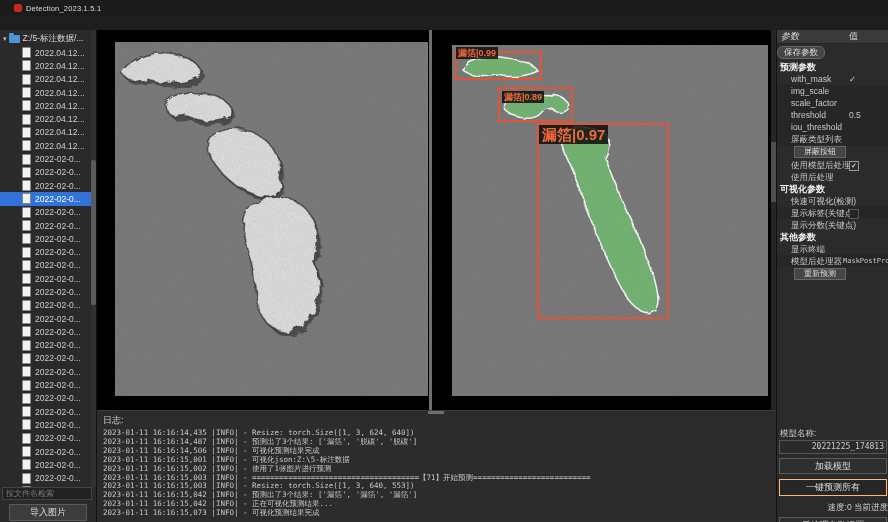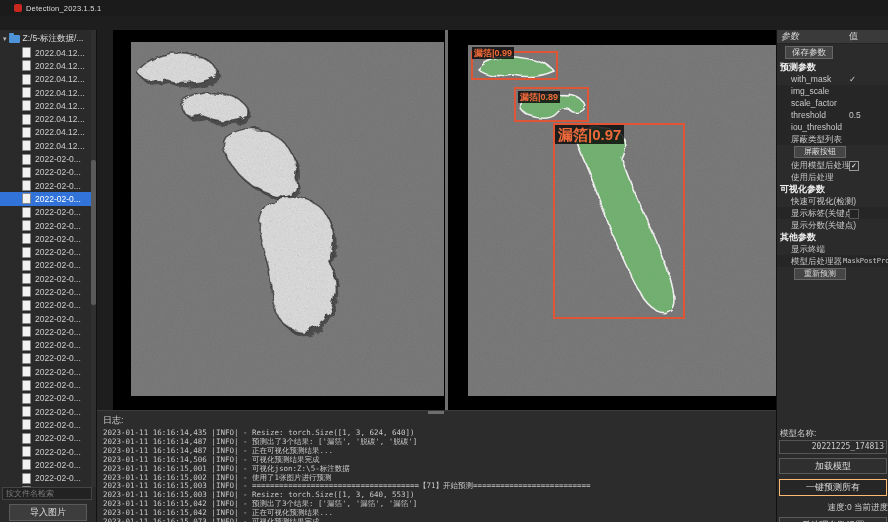--- a/index.html
+++ b/index.html
@@ -28,21 +28,21 @@
   #tree-scroll{position:absolute;right:0;top:0;width:5px;height:457px;background:#303030;}
   #tree-thumb{position:absolute;right:0;top:130px;width:5px;height:145px;background:#5a5a5a;border-radius:2px;}
   #search-box{position:absolute;left:2px;top:457px;width:90px;height:13px;background:#222;
               border:1px solid #444;box-sizing:border-box;color:#888;font-size:8px;
               font-family:"Liberation Sans",sans-serif;padding:0 3px;outline:none;}
   #search-box::placeholder{color:#7a7a7a;}
   #import-btn{position:absolute;left:9px;top:474px;width:78px;height:17px;background:#3d3d3d;
               border:1px solid #5a5a5a;box-sizing:border-box;font-size:9px;color:#ddd;
               display:flex;align-items:center;justify-content:center;}
   
-  #center{position:absolute;left:113px;top:30px;width:679px;height:380px;background:#000;padding-left:17px;}
+  #center{position:absolute;left:97px;top:30px;width:679px;height:380px;background:#000;}
   .img-panel{position:absolute;overflow:hidden;}
   #img-left{left:18px;top:12px;width:313px;height:354px;}
   #img-right{left:355px;top:15px;width:316px;height:351px;}
   #splitter{position:absolute;left:332px;top:0;width:3px;height:380px;background:#6f6f6f;}
   #center-scroll{position:absolute;right:0;top:0;width:5px;height:380px;background:#262626;}
   #center-thumb{position:absolute;right:0;top:112px;width:5px;height:60px;background:#4e4e4e;}
   .det-label{position:absolute;background:rgba(8,8,8,.82);color:#ef6a3a;font-size:9px;
              line-height:12px;padding:0 2px;white-space:nowrap;font-weight:bold;}
   .det-label.big{font-size:15px;line-height:19px;padding:0 3px;}
   
@@ -54,21 +54,21 @@
   #log-hthumb{position:absolute;left:331px;top:0;width:16px;height:3px;background:#6e6e6e;}
   
   #rpanel{position:absolute;left:776px;top:30px;width:112px;height:492px;background:#2b2b2b;
           border-left:1px solid #111;box-sizing:border-box;overflow:hidden;}
   #phead{height:13px;background:#3a3a3a;border-bottom:1px solid #252525;position:relative;
          font-size:9px;color:#ddd;line-height:13px;}
   #phead .c1{padding-left:4px;font-style:italic;}
   #phead .c2{position:absolute;left:72px;top:0;}
   .big-btn{background:#454545;border:1px solid #666;color:#ddd;font-size:8.5px;height:11px;
            line-height:11px;text-align:center;box-sizing:content-box;}
-  #save-btn{margin:2px 0 2px 8px;width:46px;}
+  #save-btn{margin:2px 0 2px 0;width:46px;border-radius:6px;}
   .pgroup{height:12px;line-height:12px;font-size:9px;font-weight:bold;color:#eee;padding-left:3px;}
   .prow{height:12px;line-height:12px;font-size:8.5px;color:#c9c9c9;padding-left:14px;position:relative;}
   .prow.shade{background:#262626;}
   .pval{position:absolute;left:72px;top:0;color:#c9c9c9;}
   .pval.mono{left:66px;font-family:"DejaVu Sans Mono",monospace;font-size:7px;white-space:nowrap;}
   .pbtn{margin:1px 0 1px 17px;width:50px;background:#454545;border:1px solid #666;color:#ddd;
         font-size:8px;height:10px;line-height:10px;text-align:center;}
   .pcheck{position:absolute;left:72px;top:2px;width:8px;height:8px;border:1px solid #999;
           background:#2d2d2d;color:#fff;font-size:7px;line-height:8px;text-align:center;}
   .pcheck:not(.on){border-color:#555;background:#242424;}
@@ -323,21 +323,20 @@
         <div id="center-thumb"></div>
       </div>
   </div>
 
   <div id="log">
     <div id="log-hthumb"></div>
     <div id="log-title">日志:</div>
     <div>
         <div class="log-line">2023-01-11 16:16:14,435 |INFO| - Resize: torch.Size([1, 3, 624, 640])</div>
         <div class="log-line">2023-01-11 16:16:14,487 |INFO| - 预测出了3个结果: ['漏箔', '脱碳', '脱碳']</div>
-        <div class="log-line">2023-01-11 16:16:14,487 |INFO| - 正在可视化预测结果...</div>
         <div class="log-line">2023-01-11 16:16:14,506 |INFO| - 可视化预测结果完成</div>
         <div class="log-line">2023-01-11 16:16:15,001 |INFO| - 可视化json:Z:\5-标注数据</div>
         <div class="log-line">2023-01-11 16:16:15,002 |INFO| - 使用了1张图片进行预测</div>
         <div class="log-line">2023-01-11 16:16:15,003 |INFO| - =====================================【71】开始预测==========================</div>
         <div class="log-line">2023-01-11 16:16:15,003 |INFO| - Resize: torch.Size([1, 3, 640, 553])</div>
         <div class="log-line">2023-01-11 16:16:15,042 |INFO| - 预测出了3个结果: ['漏箔', '漏箔', '漏箔']</div>
         <div class="log-line">2023-01-11 16:16:15,042 |INFO| - 正在可视化预测结果...</div>
         <div class="log-line">2023-01-11 16:16:15,073 |INFO| - 可视化预测结果完成</div>
       </div>
   </div>

